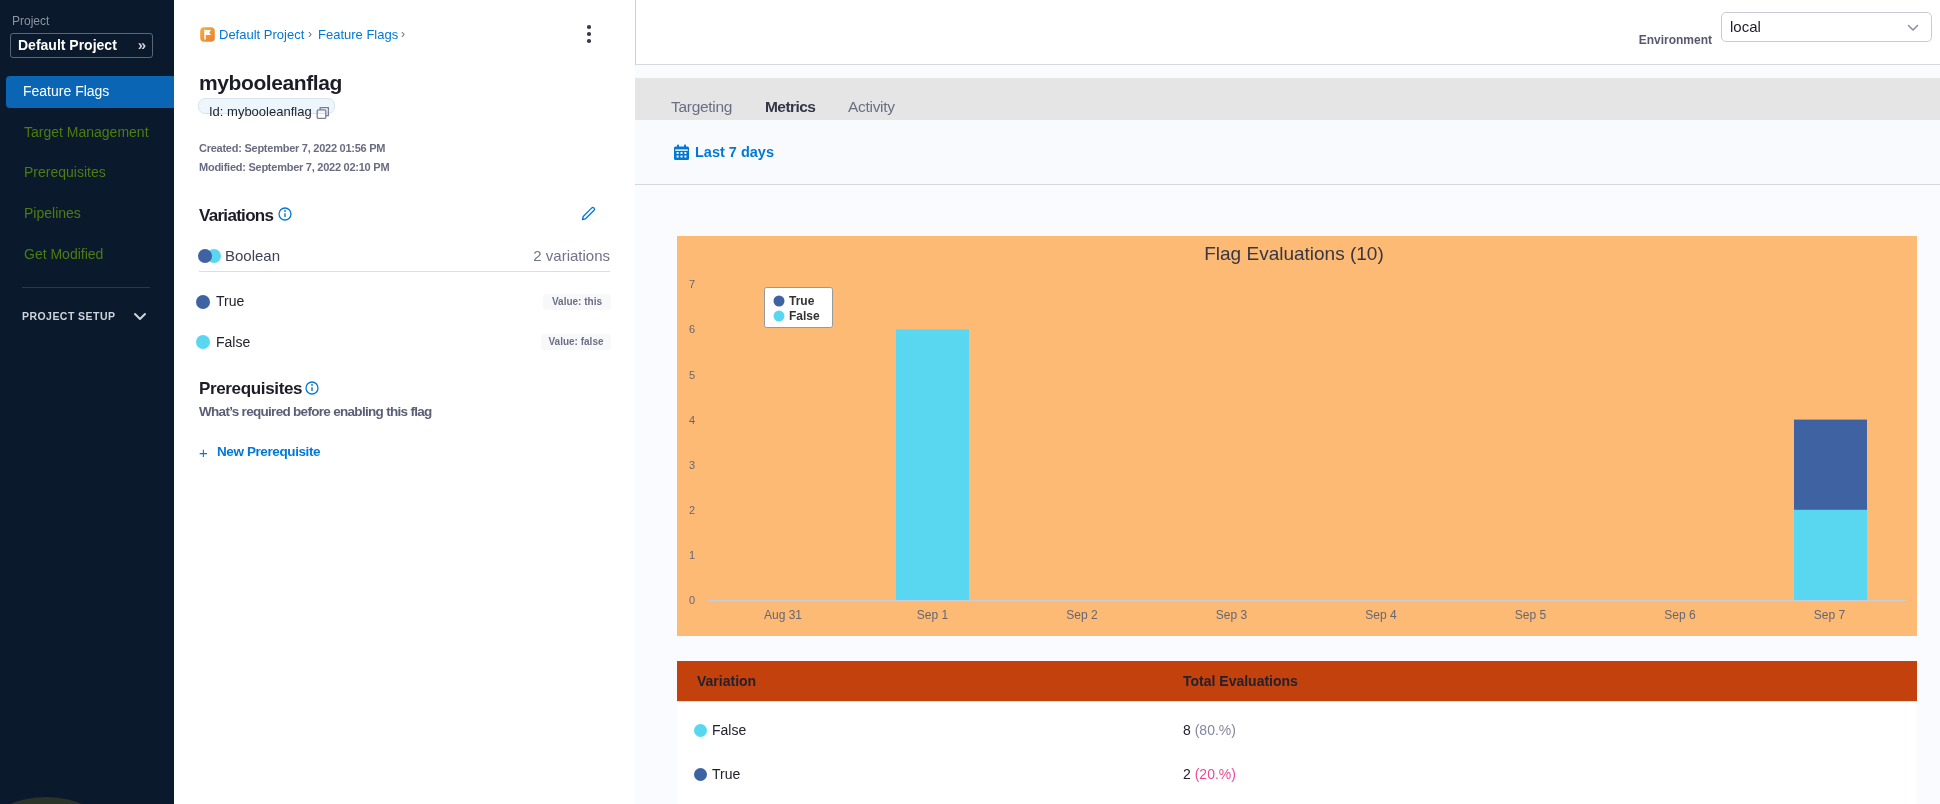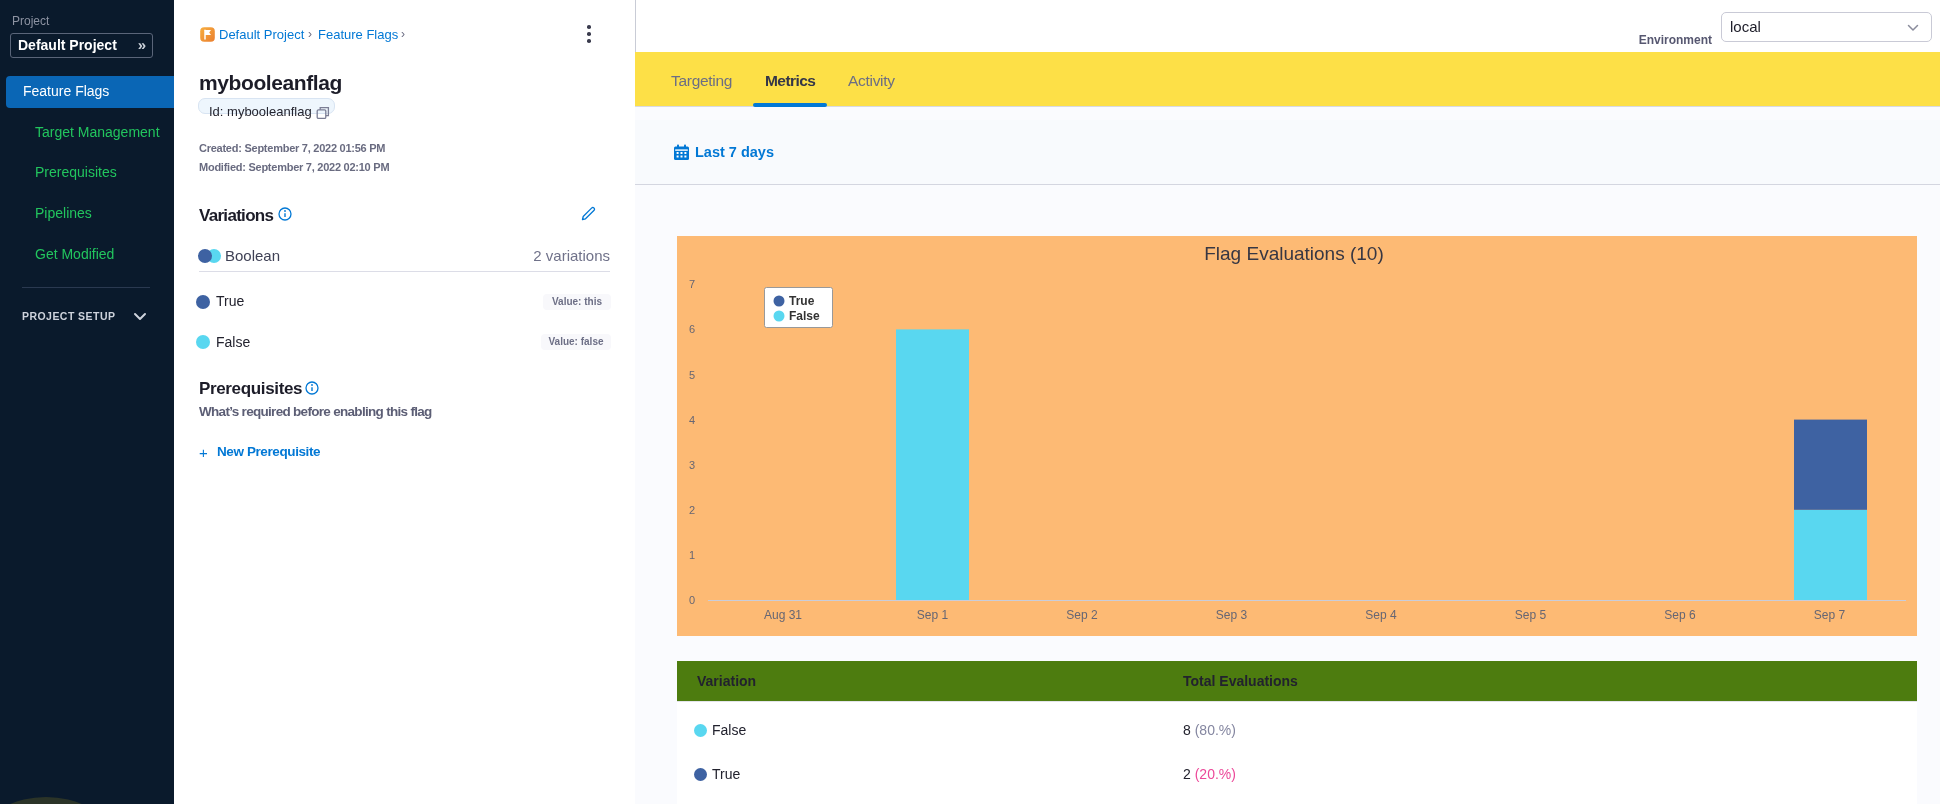--- a/index.html
+++ b/index.html
@@ -2,39 +2,39 @@
 <html><head>
 <meta charset="utf-8">
 <style>
 *{margin:0;padding:0;box-sizing:border-box}
 html,body{width:1940px;height:804px;overflow:hidden;background:#fff;
   font-family:"Liberation Sans",sans-serif;-webkit-font-smoothing:antialiased}
 .abs{position:absolute}
 #page{position:relative;width:1940px;height:804px}
 
 #sidebar{left:0;top:0;width:174px;height:804px;background:#0a1a2c;overflow:hidden}
-.navitem{left:0;width:174px;height:32px;line-height:32px;padding-left:35px;
-  color:#22c55e;font-size:14px;font-weight:500}
+.navitem{left:0;width:174px;height:32px;line-height:32px;padding-left:24px;
+  color:#4d7c0f;font-size:14px;font-weight:500}
 #nav-active{left:6px;top:76px;width:168px;height:31.5px;line-height:31.5px;
   background:#0a66b5;border-radius:4px 0 0 4px;padding-left:17px;color:#fff;
   font-size:14px;font-weight:500}
 
 #leftcol{left:174px;top:0;width:461px;height:804px;background:#fff}
 
 #rightcol{left:635px;top:0;width:1305px;height:804px;background:#fafbfe}
 #rheader{left:0;top:0;width:1305px;height:65px;background:#fff;
   border-left:1px solid #c9ccd6;border-bottom:1px solid #d8dae2}
-#rtabs{left:0;top:52px;width:1305px;height:55px;background:#fde047;
+#rtabs{left:0;top:78px;width:1305px;height:55px;background:#e5e5e5;
   border-bottom:1px solid #d8dae2}
 #rstrip{left:0;top:120px;width:1305px;height:65px;background:#f8fafd;
   border-bottom:1px solid #d4d6e0}
 .tab{font-size:15.5px;letter-spacing:-0.3px;color:#6c6e84;top:19px;height:20px;line-height:20px}
 #card{left:42px;top:236px;width:1240px;height:400px;background:#fdba74}
 #table{left:42px;top:661px;width:1240px;height:143px;background:#fff}
-#thead{left:0;top:0;width:1240px;height:41px;background:#4d7c0f;
+#thead{left:0;top:0;width:1240px;height:41px;background:#c2410c;
   border-bottom:1px solid #e3e4ea}
 .dot{border-radius:50%}
 </style>
 </head>
 <body>
 <div id="page">
 
   <div id="sidebar" class="abs">
     <div class="abs" style="left:12px;top:14px;font-size:12px;color:#8d93a2">Project</div>
     <div class="abs" style="left:10px;top:33px;width:143px;height:25px;border:1px solid#5a6579;border-radius:3px;">

